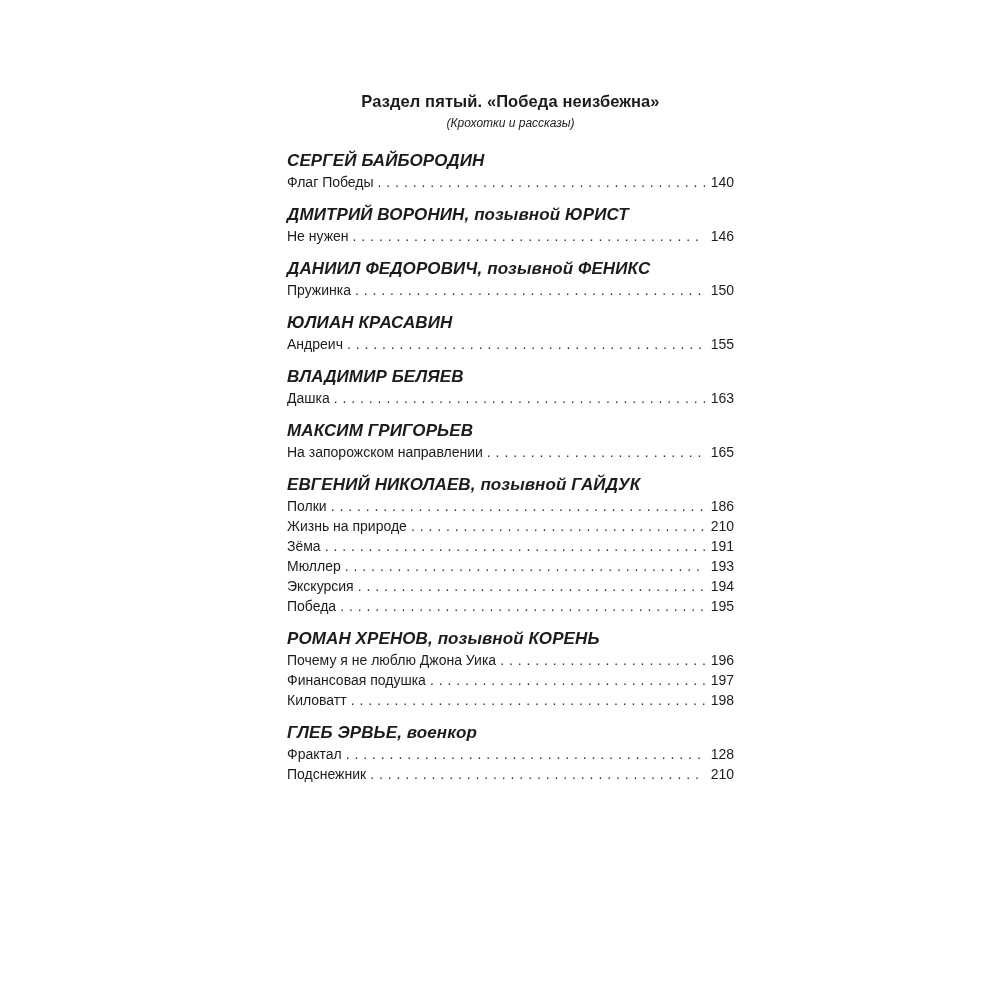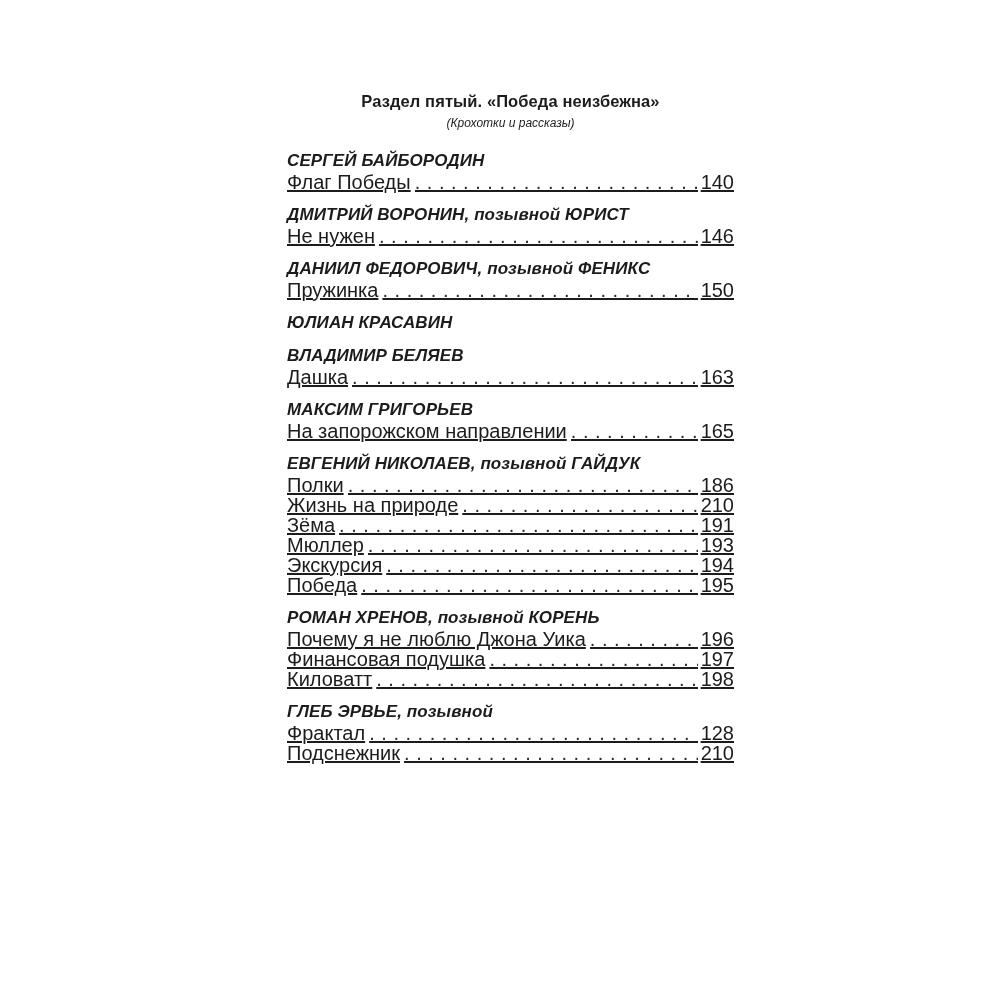--- a/index.html
+++ b/index.html
@@ -45,23 +45,22 @@
     font-size: 17px;
     font-weight: bold;
     font-style: italic;
     line-height: 20px;
     margin-bottom: 1px;
     letter-spacing: 0.1px;
   }
   .toc-line {
     display: flex;
     align-items: flex-end;
-    font-size: 20px;
+    font-size: 14px;
     line-height: 20px;
-    text-decoration: underline;
   }
   .entry-title {
     white-space: nowrap;
     flex: 0 0 auto;
   }
   .leader {
     flex: 1 1 auto;
     overflow: hidden;
     white-space: nowrap;
     margin: 0 3px 0 4px;
@@ -116,20 +115,27 @@
   <div class="toc-line">
     <span class="entry-title">Пружинка</span>
     <span class="leader"></span>
     <span class="entry-page">150</span>
   </div>
 </div>
   </section>
 
   <section class="toc-section">
     <div class="author">ЮЛИАН КРАСАВИН</div>
+    <div class="entries">
+  <div class="toc-line">
+    <span class="entry-title">Андреич</span>
+    <span class="leader"></span>
+    <span class="entry-page">155</span>
+  </div>
+</div>
   </section>
 
   <section class="toc-section">
     <div class="author">ВЛАДИМИР БЕЛЯЕВ</div>
     <div class="entries">
   <div class="toc-line">
     <span class="entry-title">Дашка</span>
     <span class="leader"></span>
     <span class="entry-page">163</span>
   </div>
@@ -205,21 +211,21 @@
 
   <div class="toc-line">
     <span class="entry-title">Киловатт</span>
     <span class="leader"></span>
     <span class="entry-page">198</span>
   </div>
 </div>
   </section>
 
   <section class="toc-section">
-    <div class="author">ГЛЕБ ЭРВЬЕ, позывной</div>
+    <div class="author">ГЛЕБ ЭРВЬЕ, военкор</div>
     <div class="entries">
   <div class="toc-line">
     <span class="entry-title">Фрактал</span>
     <span class="leader"></span>
     <span class="entry-page">128</span>
   </div>
 
   <div class="toc-line">
     <span class="entry-title">Подснежник</span>
     <span class="leader"></span>

